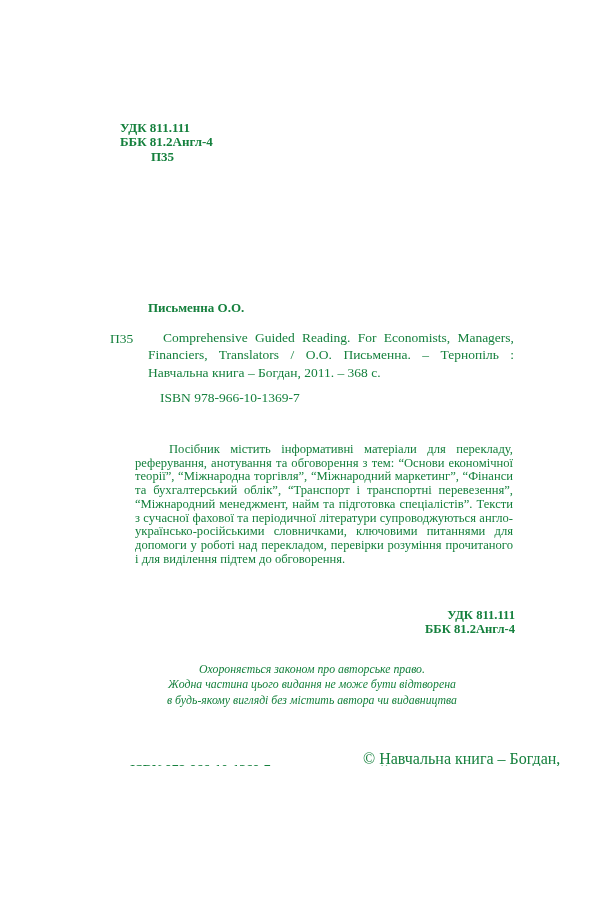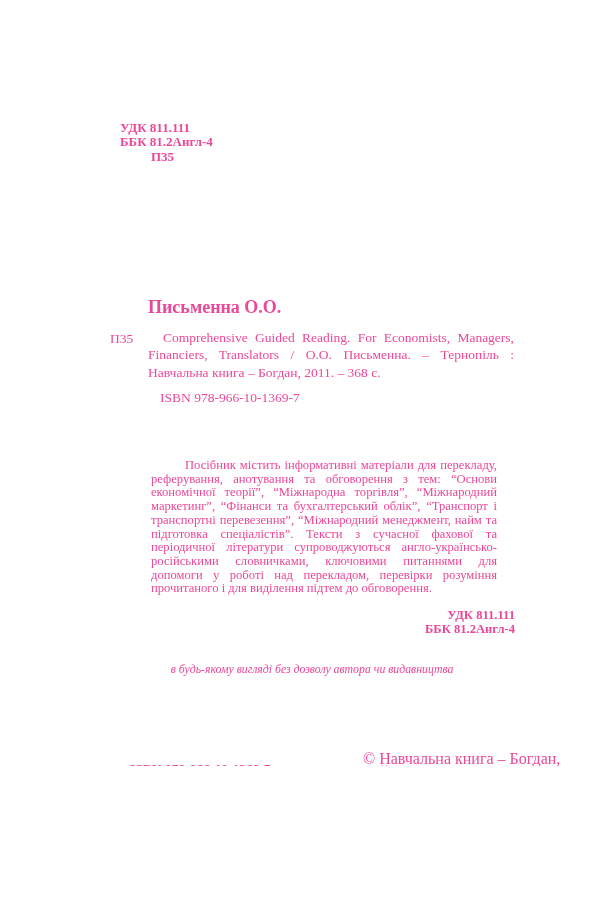--- a/index.html
+++ b/index.html
@@ -6,21 +6,21 @@
     margin: 0;
     padding: 0;
     background: #ffffff;
   }
   .page {
     position: relative;
     width: 600px;
     height: 766px;
     background: #ffffff;
     font-family: "Liberation Serif", "DejaVu Serif", serif;
-    color: #ec4899;
+    color: #15803d;
     overflow: hidden;
   }
 
   
   .top-codes {
     position: absolute;
     top: 121px;
     left: 120px;
     font-weight: bold;
     font-size: 13px;
@@ -36,21 +36,21 @@
     position: absolute;
     top: 299px;
     left: 110px;
     width: 404px;
     font-size: 13.5px;
     line-height: 17.6px;
   }
   .imprint .author {
     margin-left: 38px;
     font-weight: bold;
-    font-size: 18px;
+    font-size: 13px;
     margin-bottom: 1px;
   }
   .entry-wrap {
     position: relative;
   }
   .entry-wrap .entry-code {
     position: absolute;
     left: 0;
     top: 1px;
   }
@@ -68,21 +68,21 @@
   .annotation {
     position: absolute;
     top: 443px;
     left: 135px;
     width: 378px;
     font-size: 12.6px;
     line-height: 13.7px;
     text-align: justify;
   }
   .annotation p {
-    margin: 16px;
+    margin: 0;
     text-indent: 34px;
   }
 
   
   .codes-right {
     position: absolute;
     top: 609px;
     left: 110px;
     width: 405px;
     text-align: right;
@@ -146,21 +146,23 @@
   <div class="annotation">
     <p>Посібник містить інформативні матеріали для перекладу, реферування, анотування та обговорення з тем: “Основи економічної теорії”, “Міжнародна торгівля”, “Міжнародний маркетинг”, “Фінанси та бухгалтерський облік”, “Транспорт і транспортні перевезення”, “Міжнародний менеджмент, найм та підготовка спеціалістів”. Тексти з сучасної фахової та періодичної літератури супроводжуються англо-українсько-російськими словничками, ключовими питаннями для допомоги у роботі над перекладом, перевірки розуміння прочитаного і для виділення підтем до обговорення.</p>
   </div>
 
   <div class="codes-right">
     <div>УДК 811.111</div>
     <div>ББК 81.2Англ-4</div>
   </div>
 
   <div class="notice">
-    <div>в будь-якому вигляді без дозволу автора чи видавництва</div>
+    <div>Охороняється законом про авторське право.</div>
+    <div>Жодна частина цього видання не може бути відтворена</div>
+    <div>в будь-якому вигляді без містить автора чи видавництва</div>
   </div>
 
   <div class="isbn-bottom">ISBN 978-966-10-1369-7</div>
 
   <div class="publisher">
     <div>© Навчальна книга – Богдан,</div>
     <div>майнові права, 2006</div>
   </div>
 
 </div>

